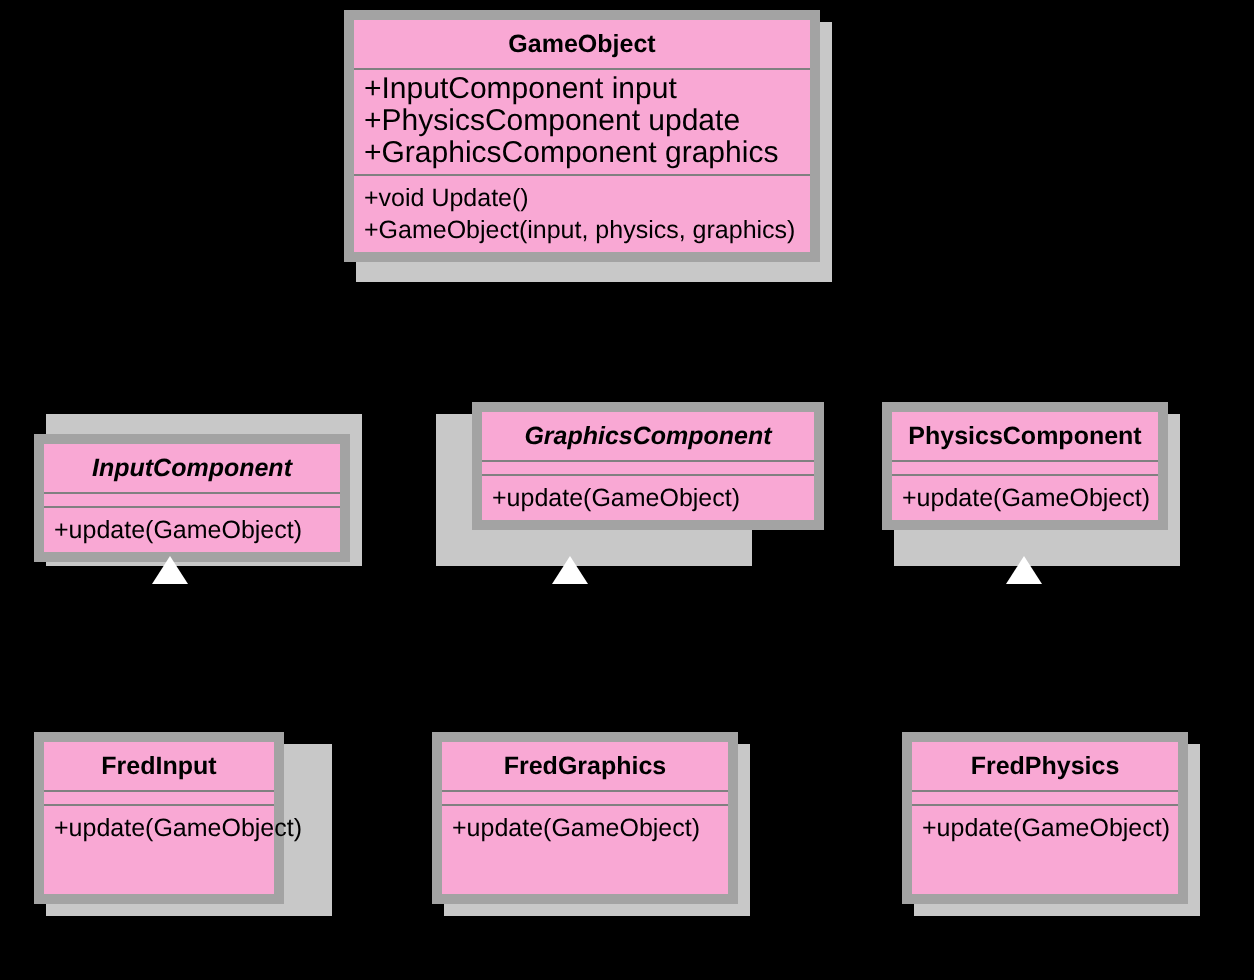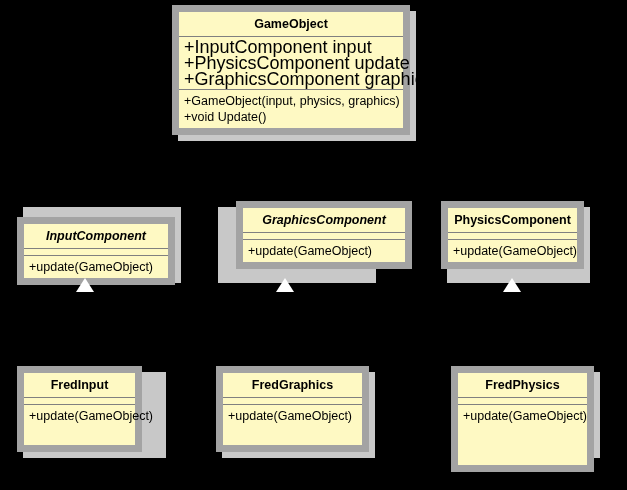--- a/index.html
+++ b/index.html
@@ -20,22 +20,22 @@
   
   .conn {
     position: absolute;
     background: #000000;
   }
 
   
   .cls {
     position: absolute;
     box-sizing: border-box;
-    background: #fef9c3;
-    border: 7px solid #a3a3a3;
+    background: #f9a8d4;
+    border: 5px solid #a3a3a3;
     z-index: 4;
   }
   .shadow {
     position: absolute;
     background: #c8c8c8;
     z-index: 3;
   }
 
   .cls-title {
     box-sizing: border-box;
@@ -49,21 +49,21 @@
     white-space: nowrap;
   }
   .cls-title.abstract {
     font-style: italic;
   }
 
   .cls-attrs {
     box-sizing: border-box;
     border-bottom: 1px solid #808080;
     padding: 2px 4px 2px 5px;
-    font-size: 18px;
+    font-size: 15px;
     color: #000000;
     line-height: 16px;
   }
   .cls-attrs.empty {
     padding: 0;
     height: 7px;
   }
 
   .cls-ops {
     box-sizing: border-box;
@@ -99,22 +99,22 @@
 
   <div class="shadow" style="left:178px; top:11px; width:238px; height:130px;"></div>
   <div class="cls" style="left:172px; top:5px; width:238px;">
     <div class="cls-title">GameObject</div>
     <div class="cls-attrs">
       <div class="member">+InputComponent input</div>
       <div class="member">+PhysicsComponent update</div>
       <div class="member">+GraphicsComponent graphics</div>
     </div>
     <div class="cls-ops">
+      <div class="member">+void Update()</div>
       <div class="member">+GameObject(input, physics, graphics)</div>
-      <div class="member">+void Update()</div>
     </div>
   </div>
 
   <div class="shadow" style="left:23px; top:207px; width:158px; height:76px;"></div>
   <div class="cls" style="left:17px; top:201px; width:158px;margin-top:16px;">
     <div class="cls-title abstract">InputComponent</div>
     <div class="cls-attrs empty"></div>
     <div class="cls-ops">
       <div class="member">+update(GameObject)</div>
     </div>
@@ -153,21 +153,21 @@
   <div class="shadow" style="left:222px; top:372px; width:153px; height:86px;"></div>
   <div class="cls" style="left:216px; top:366px; width:153px; height:86px;">
     <div class="cls-title">FredGraphics</div>
     <div class="cls-attrs empty"></div>
     <div class="cls-ops">
       <div class="member">+update(GameObject)</div>
     </div>
   </div>
 
   <div class="shadow" style="left:457px; top:372px; width:143px; height:86px;"></div>
-  <div class="cls" style="left:451px; top:366px; width:143px; height:106px;">
+  <div class="cls" style="left:451px; top:366px; width:143px; height:86px;">
     <div class="cls-title">FredPhysics</div>
     <div class="cls-attrs empty"></div>
     <div class="cls-ops">
       <div class="member">+update(GameObject)</div>
     </div>
   </div>
 
 </div>
 
 </body></html>

